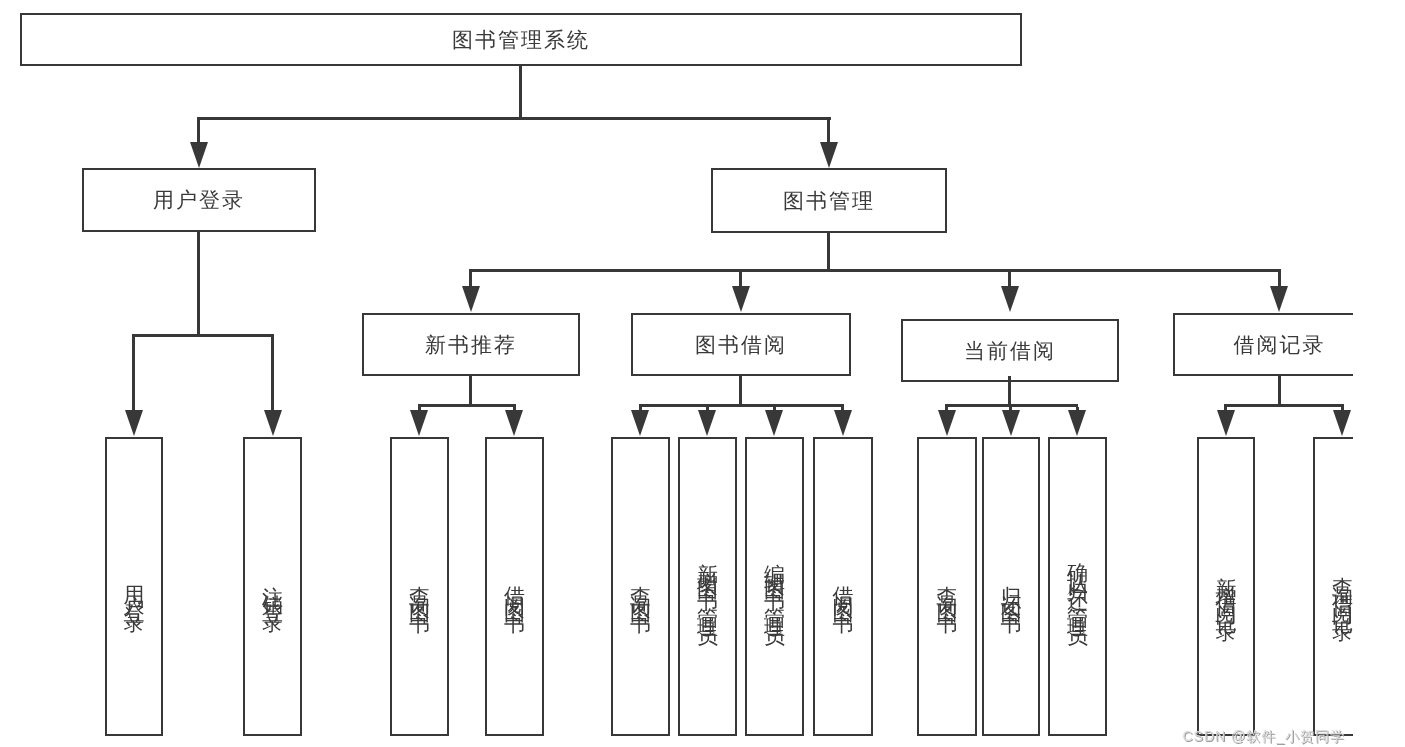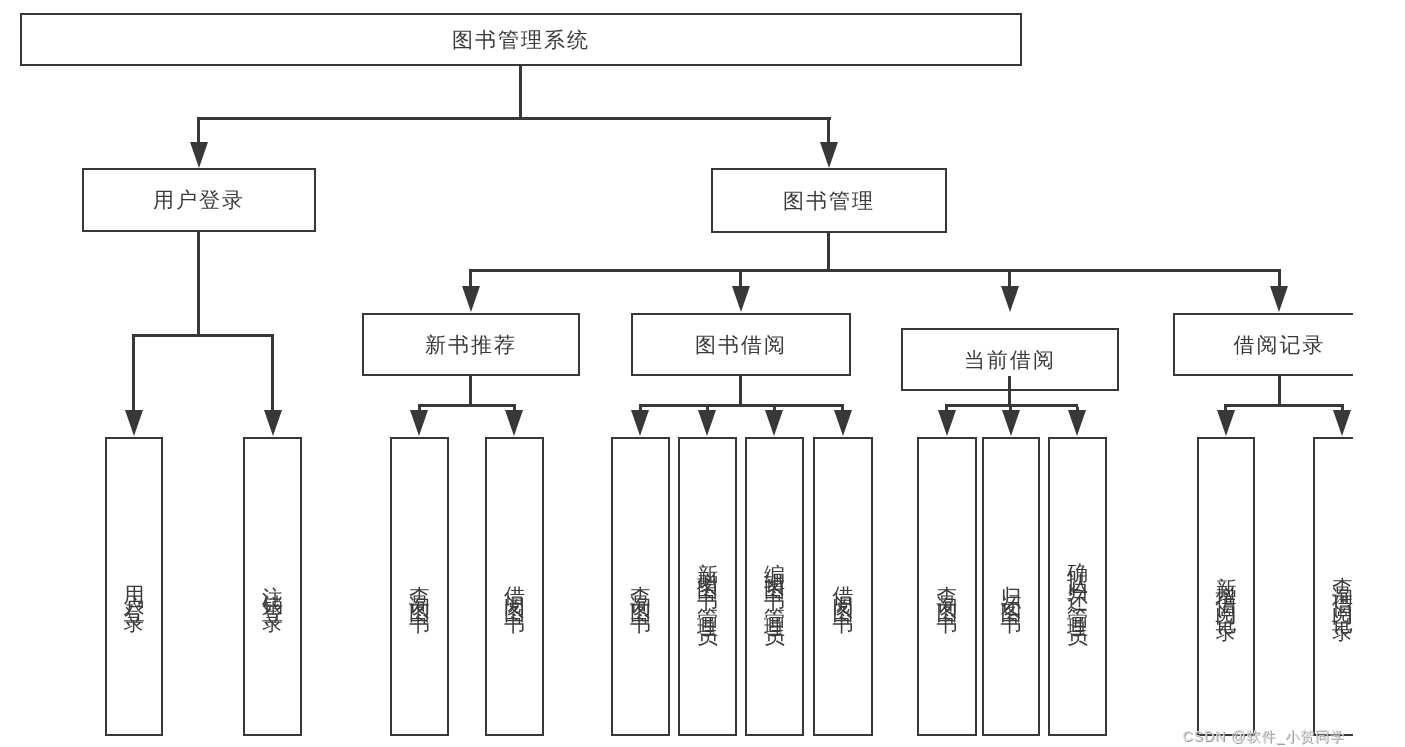--- a/index.html
+++ b/index.html
@@ -63,21 +63,21 @@
 
 <div class="stage">
 
   <div class="box" style="left:20px;top:13px;width:1002px;height:53px;">图书管理系统</div>
 
   <div class="box" style="left:82px;top:168px;width:234px;height:64px;">用户登录</div>
   <div class="box" style="left:362px;top:313px;width:218px;height:63px;">新书推荐</div>
 
   <div class="box" style="left:711px;top:168px;width:236px;height:65px;">图书管理</div>
   <div class="box" style="left:631px;top:313px;width:220px;height:63px;">图书借阅</div>
-  <div class="box" style="left:901px;top:328px;width:218px;height:63px;text-align:center;">当前借阅</div>
+  <div class="box" style="left:901px;top:319px;width:218px;height:63px;text-align:center;">当前借阅</div>
   <div class="box" style="left:1173px;top:313px;width:213px;height:63px;">借阅记录</div>
 
   <div class="vbox" style="left:105px;top:437px;width:58px;height:299px;">用户登录</div>
   <div class="vbox" style="left:243px;top:437px;width:59px;height:299px;">注销登录</div>
   <div class="vbox" style="left:390px;top:437px;width:59px;height:299px;">查询图书</div>
   <div class="vbox" style="left:485px;top:437px;width:59px;height:299px;">借阅图书</div>
   <div class="vbox" style="left:611px;top:437px;width:59px;height:299px;">查询图书</div>
   <div class="vbox" style="left:678px;top:437px;width:59px;height:299px;">新增图书（管理员）</div>
   <div class="vbox" style="left:745px;top:437px;width:59px;height:299px;">编辑图书（管理员）</div>
   <div class="vbox" style="left:813px;top:437px;width:60px;height:299px;">借阅图书</div>

